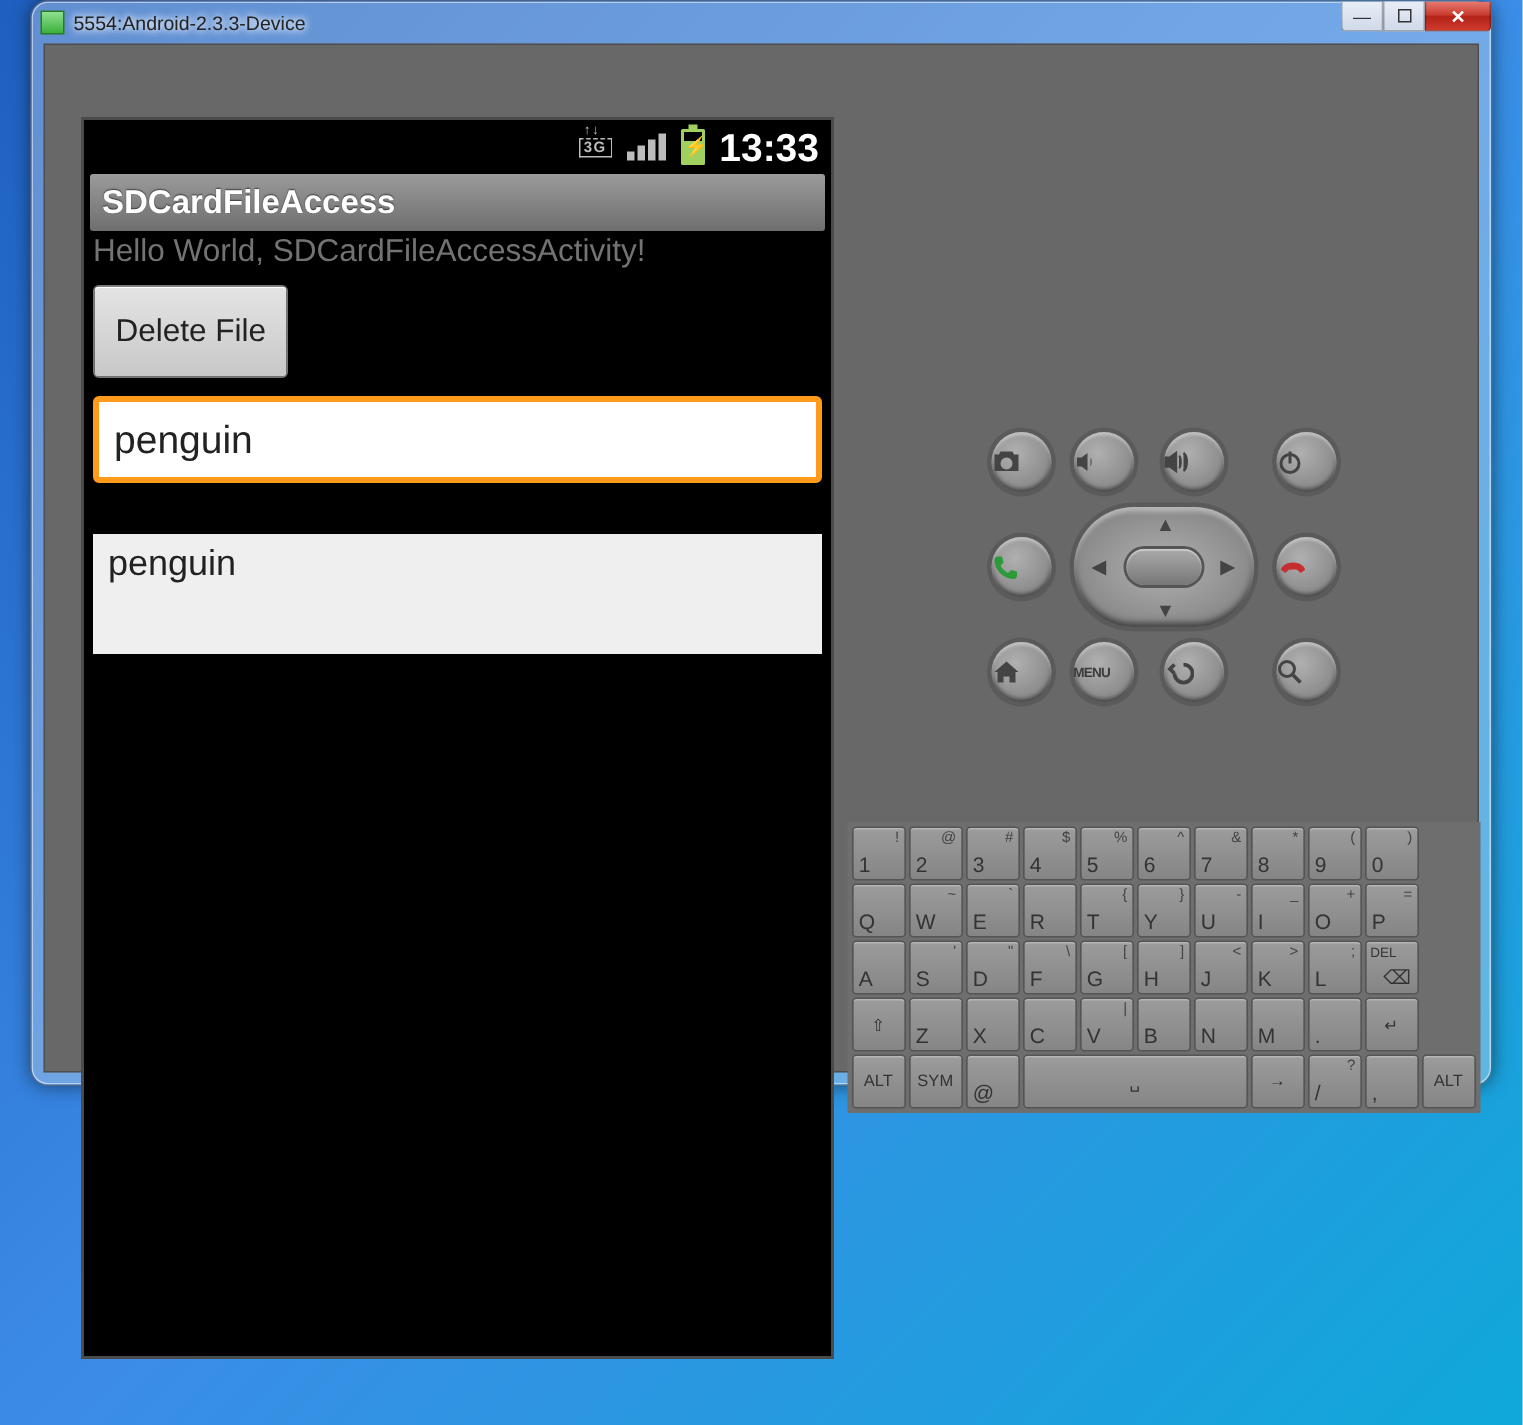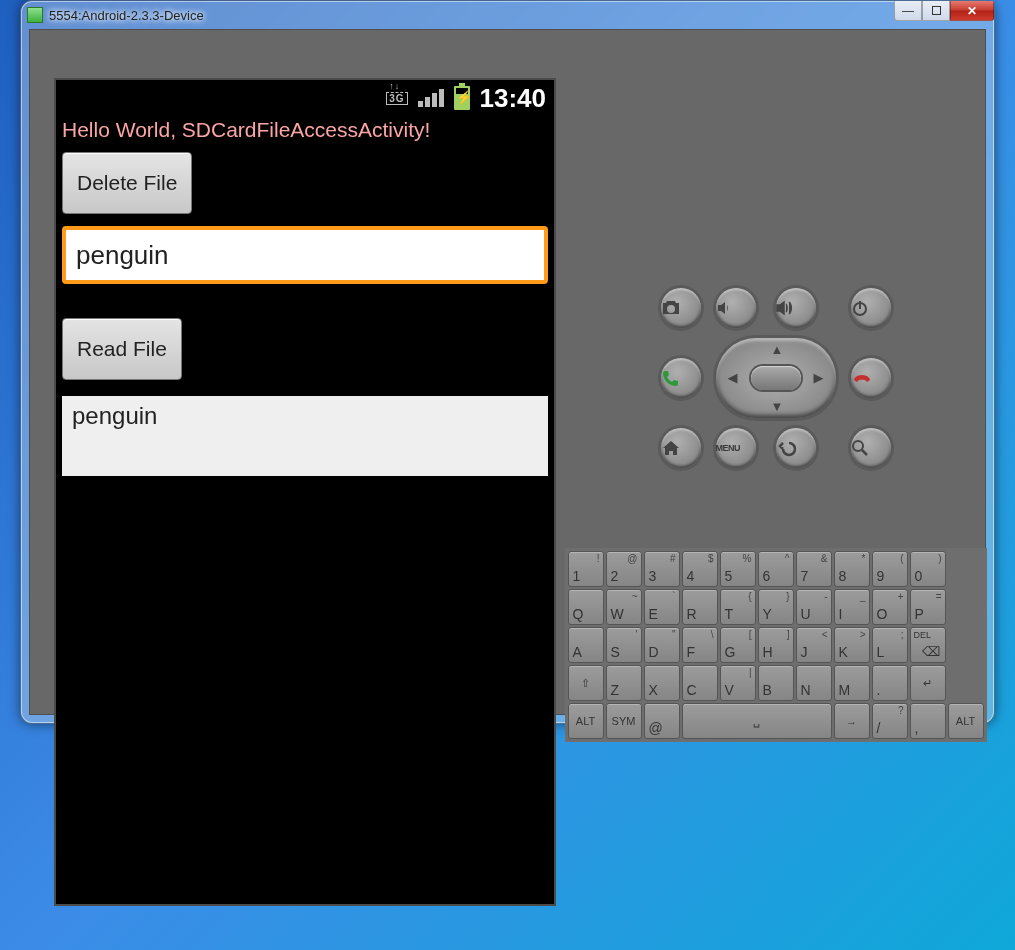--- a/index.html
+++ b/index.html
@@ -126,21 +126,21 @@
     display: flex;
     align-items: center;
   }
   .app-title {
     color: #fff;
     font-size: 22px;
     font-weight: bold;
     text-shadow: 0 -1px 1px rgba(0,0,0,0.6);
   }
   .hello {
-    color: #fca5a5;
+    color: #737373;
     font-size: 21px;
     padding: 2px 6px 2px 6px;
   }
   .abtn {
     display: inline-block;
     margin: 8px 6px;
     padding: 18px 14px;
     background: linear-gradient(#e4e4e4,#c8c8c8);
     border: 1px solid #777;
     border-radius: 4px;
@@ -288,32 +288,34 @@
     <div class="emu-screen">
       <div class="statusbar">
         <div class="sb-icon sb-3g">3G</div>
         <div class="sb-signal">
             <span></span>
             <span></span>
             <span></span>
             <span></span>
           </div>
         <div class="sb-batt"></div>
-        <div>13:40</div>
+        <div>13:33</div>
       </div>
 
+      <div class="app-titlebar">
+        <span class="app-title">SDCardFileAccess</span>
+      </div>
 
       <div class="hello">Hello World, SDCardFileAccessActivity!</div>
 
       <button class="abtn">Delete File</button>
 
       <input class="ainput" value="penguin" style="">
 
       <br>
-      <button class="abtn">Read File</button>
 
       <div class="aoutput">penguin</div>
     </div>
 
     <div class="side-panel">
 
       <div class="btn-cluster">
         <div class="round r1">
           <svg width="20" height="16" viewBox="0 0 20 16">
               <path fill="#444" d="M2 3h3l1-2h8l1 2h3v11H2z M10 5a4 4 0 100 8 4 4 0 000-8z"></path>

